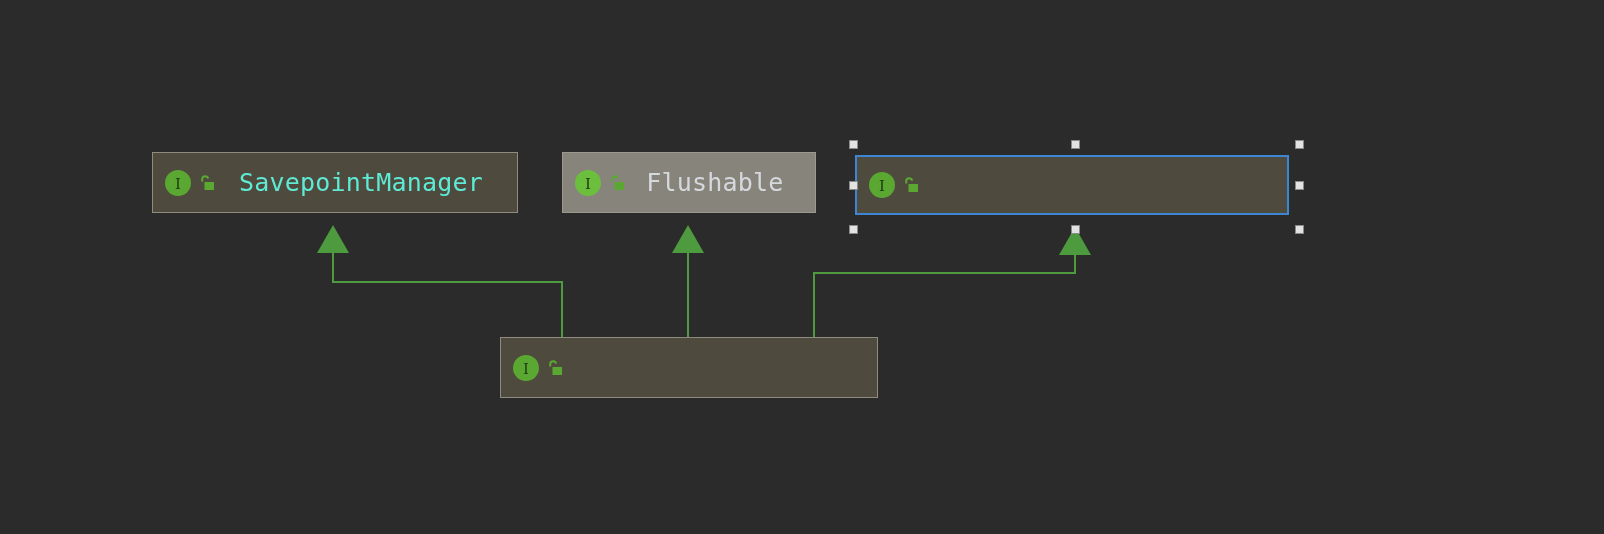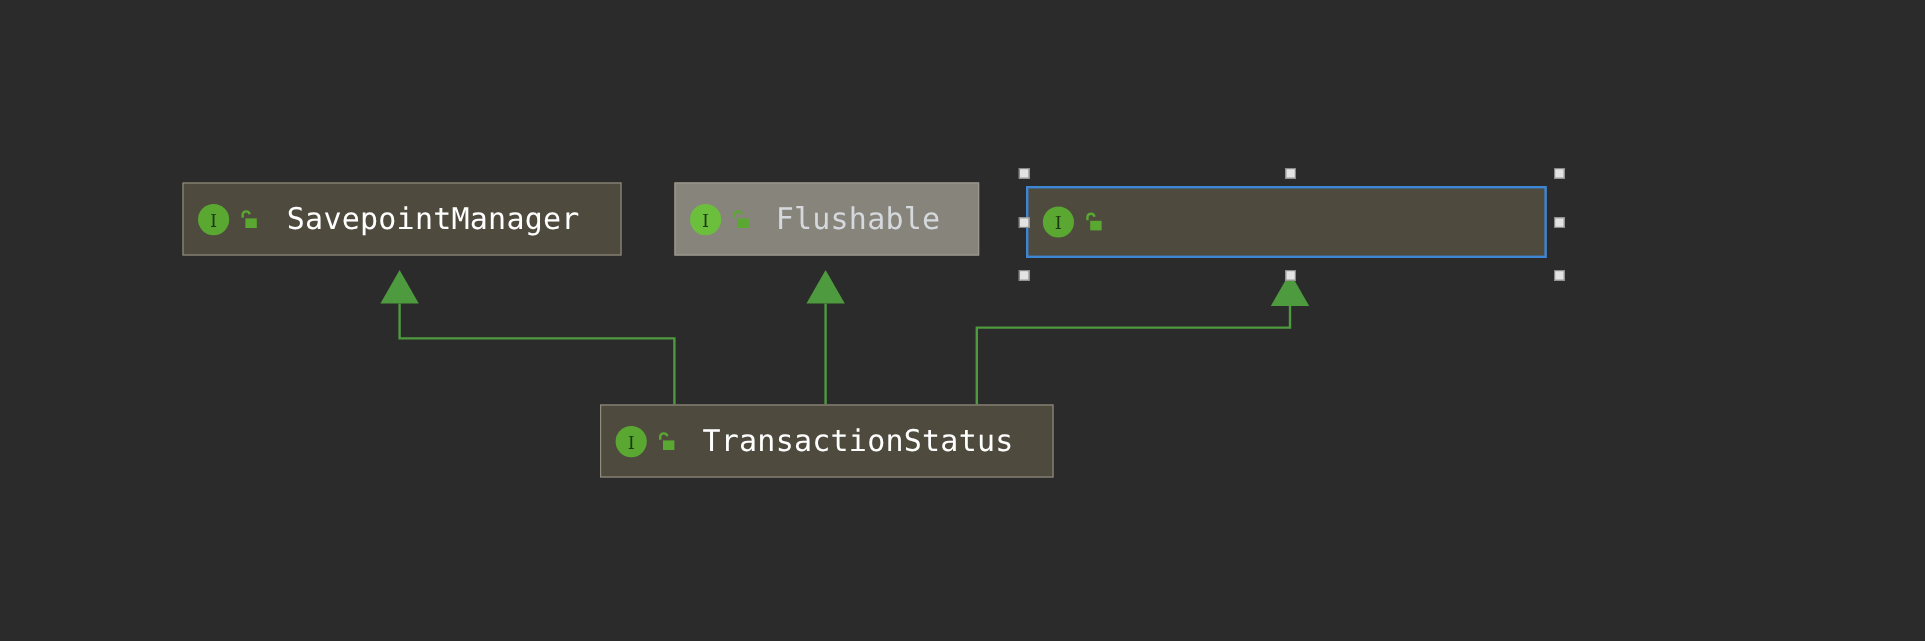--- a/index.html
+++ b/index.html
@@ -67,21 +67,21 @@
     height: 18px;
     flex: 0 0 auto;
     display: flex;
     align-items: center;
     justify-content: center;
   }
   .lock-icon svg { display: block; }
   .node-label {
     flex: 1 1 auto;
     text-align: center;
-    color: #ffffff;
+    color: #5eead4;
     font-family: "DejaVu Sans Mono", monospace;
     font-size: 25px;
     letter-spacing: 0.2px;
     white-space: nowrap;
     padding-right: 14px;
     padding-left: 4px;
   }
   .node.highlight .node-label {
     color: #d5d8dc;
   }
@@ -179,21 +179,20 @@
           <text x="13" y="19" text-anchor="middle" font-family="DejaVu Serif, serif" font-size="15" fill="#1d3a12">I</text>
         </svg>
       </span>
       <span class="lock-icon">
         <svg width="17" height="18" viewBox="0 0 17 18">
           <path d="M4.2 7.5 V4.6 a3 3 0 0 1 5.9 0" fill="none" stroke="#5aa832" stroke-width="2"></path>
           <rect x="6.5" y="8" width="9.5" height="8" fill="#5aa832"></rect>
         </svg>
       </span>
     </span>
-    <span class="node-label">TransactionStatus</span>
   </div>
 
   <div class="handle" style="left:849px; top:140px;"></div>
   <div class="handle" style="left:1071px; top:140px;"></div>
   <div class="handle" style="left:1295px; top:140px;"></div>
   <div class="handle" style="left:849px; top:181px;"></div>
   <div class="handle" style="left:1295px; top:181px;"></div>
   <div class="handle" style="left:849px; top:225px;"></div>
   <div class="handle" style="left:1071px; top:225px;"></div>
   <div class="handle" style="left:1295px; top:225px;"></div>

